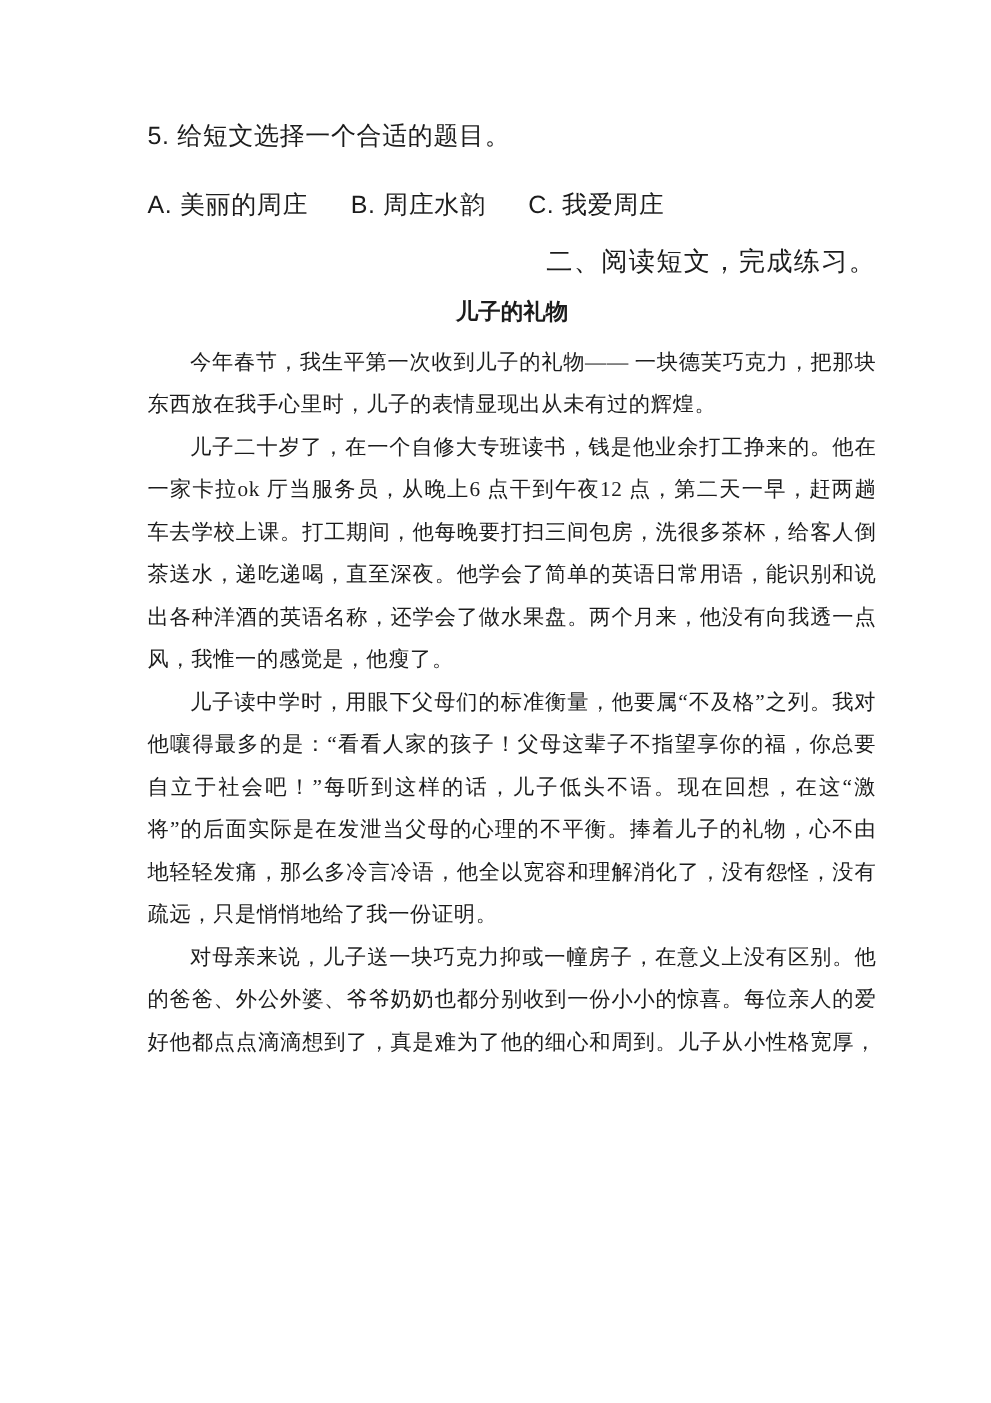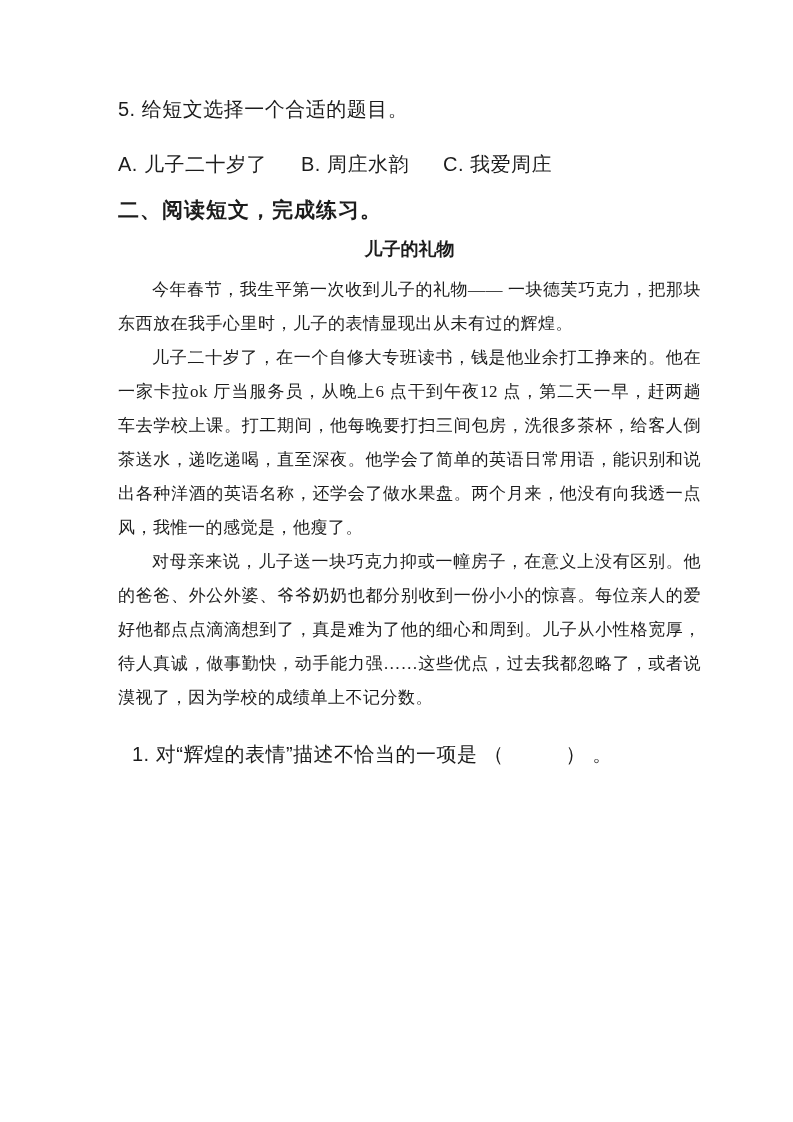--- a/index.html
+++ b/index.html
@@ -29,24 +29,25 @@
     font-family: "Liberation Sans", "DejaVu Sans", sans-serif;
     font-size: 20px;
     line-height: 26px;
     letter-spacing: 0.5px;
   }
   .options-row .option { margin-right: 28px; }
   .options-row .option:last-child { margin-right: 12px; }
   .section-heading {
     margin-top: 19px;
     font-family: "Liberation Sans", "DejaVu Sans", sans-serif;
-    font-weight: bold;
+    font-weight: normal;
     font-size: 21px;
     line-height: 28px;
     letter-spacing: 1px;
+    text-align: right;
   }
   .passage-title {
     margin-top: 10px;
     font-family: "Liberation Sans", "DejaVu Sans", sans-serif;
     font-weight: bold;
     font-size: 18px;
     line-height: 30px;
     text-align: center;
   }
   .passage { margin-top: 9px; }
@@ -68,31 +69,32 @@
 </style>
 </head>
 <body>
 
 <div class="page">
   <div class="content">
 
     <div class="q-line">5. 给短文选择一个合适的题目。</div>
 
     <div class="options-row">
-      <span class="option">A. 儿子二十岁了</span>
+      <span class="option">A. 美丽的周庄</span>
       <span class="option">B. 周庄水韵</span>
       <span class="option">C. 我爱周庄</span>
     </div>
 
     <div class="section-heading">二、阅读短文，完成练习。</div>
 
     <div class="passage-title">儿子的礼物</div>
 
     <div class="passage">
       <p>今年春节，我生平第一次收到儿子的礼物—— 一块德芙巧克力，把那块东西放在我手心里时，儿子的表情显现出从未有过的辉煌。</p>
       <p>儿子二十岁了，在一个自修大专班读书，钱是他业余打工挣来的。他在一家卡拉ok 厅当服务员，从晚上6 点干到午夜12 点，第二天一早，赶两趟车去学校上课。打工期间，他每晚要打扫三间包房，洗很多茶杯，给客人倒茶送水，递吃递喝，直至深夜。他学会了简单的英语日常用语，能识别和说出各种洋酒的英语名称，还学会了做水果盘。两个月来，他没有向我透一点风，我惟一的感觉是，他瘦了。</p>
+      <p>儿子读中学时，用眼下父母们的标准衡量，他要属“不及格”之列。我对他嚷得最多的是：“看看人家的孩子！父母这辈子不指望享你的福，你总要自立于社会吧！”每听到这样的话，儿子低头不语。现在回想，在这“激将”的后面实际是在发泄当父母的心理的不平衡。捧着儿子的礼物，心不由地轻轻发痛，那么多冷言冷语，他全以宽容和理解消化了，没有怨怪，没有疏远，只是悄悄地给了我一份证明。</p>
       <p>对母亲来说，儿子送一块巧克力抑或一幢房子，在意义上没有区别。他的爸爸、外公外婆、爷爷奶奶也都分别收到一份小小的惊喜。每位亲人的爱好他都点点滴滴想到了，真是难为了他的细心和周到。儿子从小性格宽厚，待人真诚，做事勤快，动手能力强……这些优点，过去我都忽略了，或者说漠视了，因为学校的成绩单上不记分数。</p>
     </div>
 
     <div class="question-1">1. 对“辉煌的表情”描述不恰当的一项是 （　　　） 。</div>
 
   </div>
 </div>
 
 </body></html>

